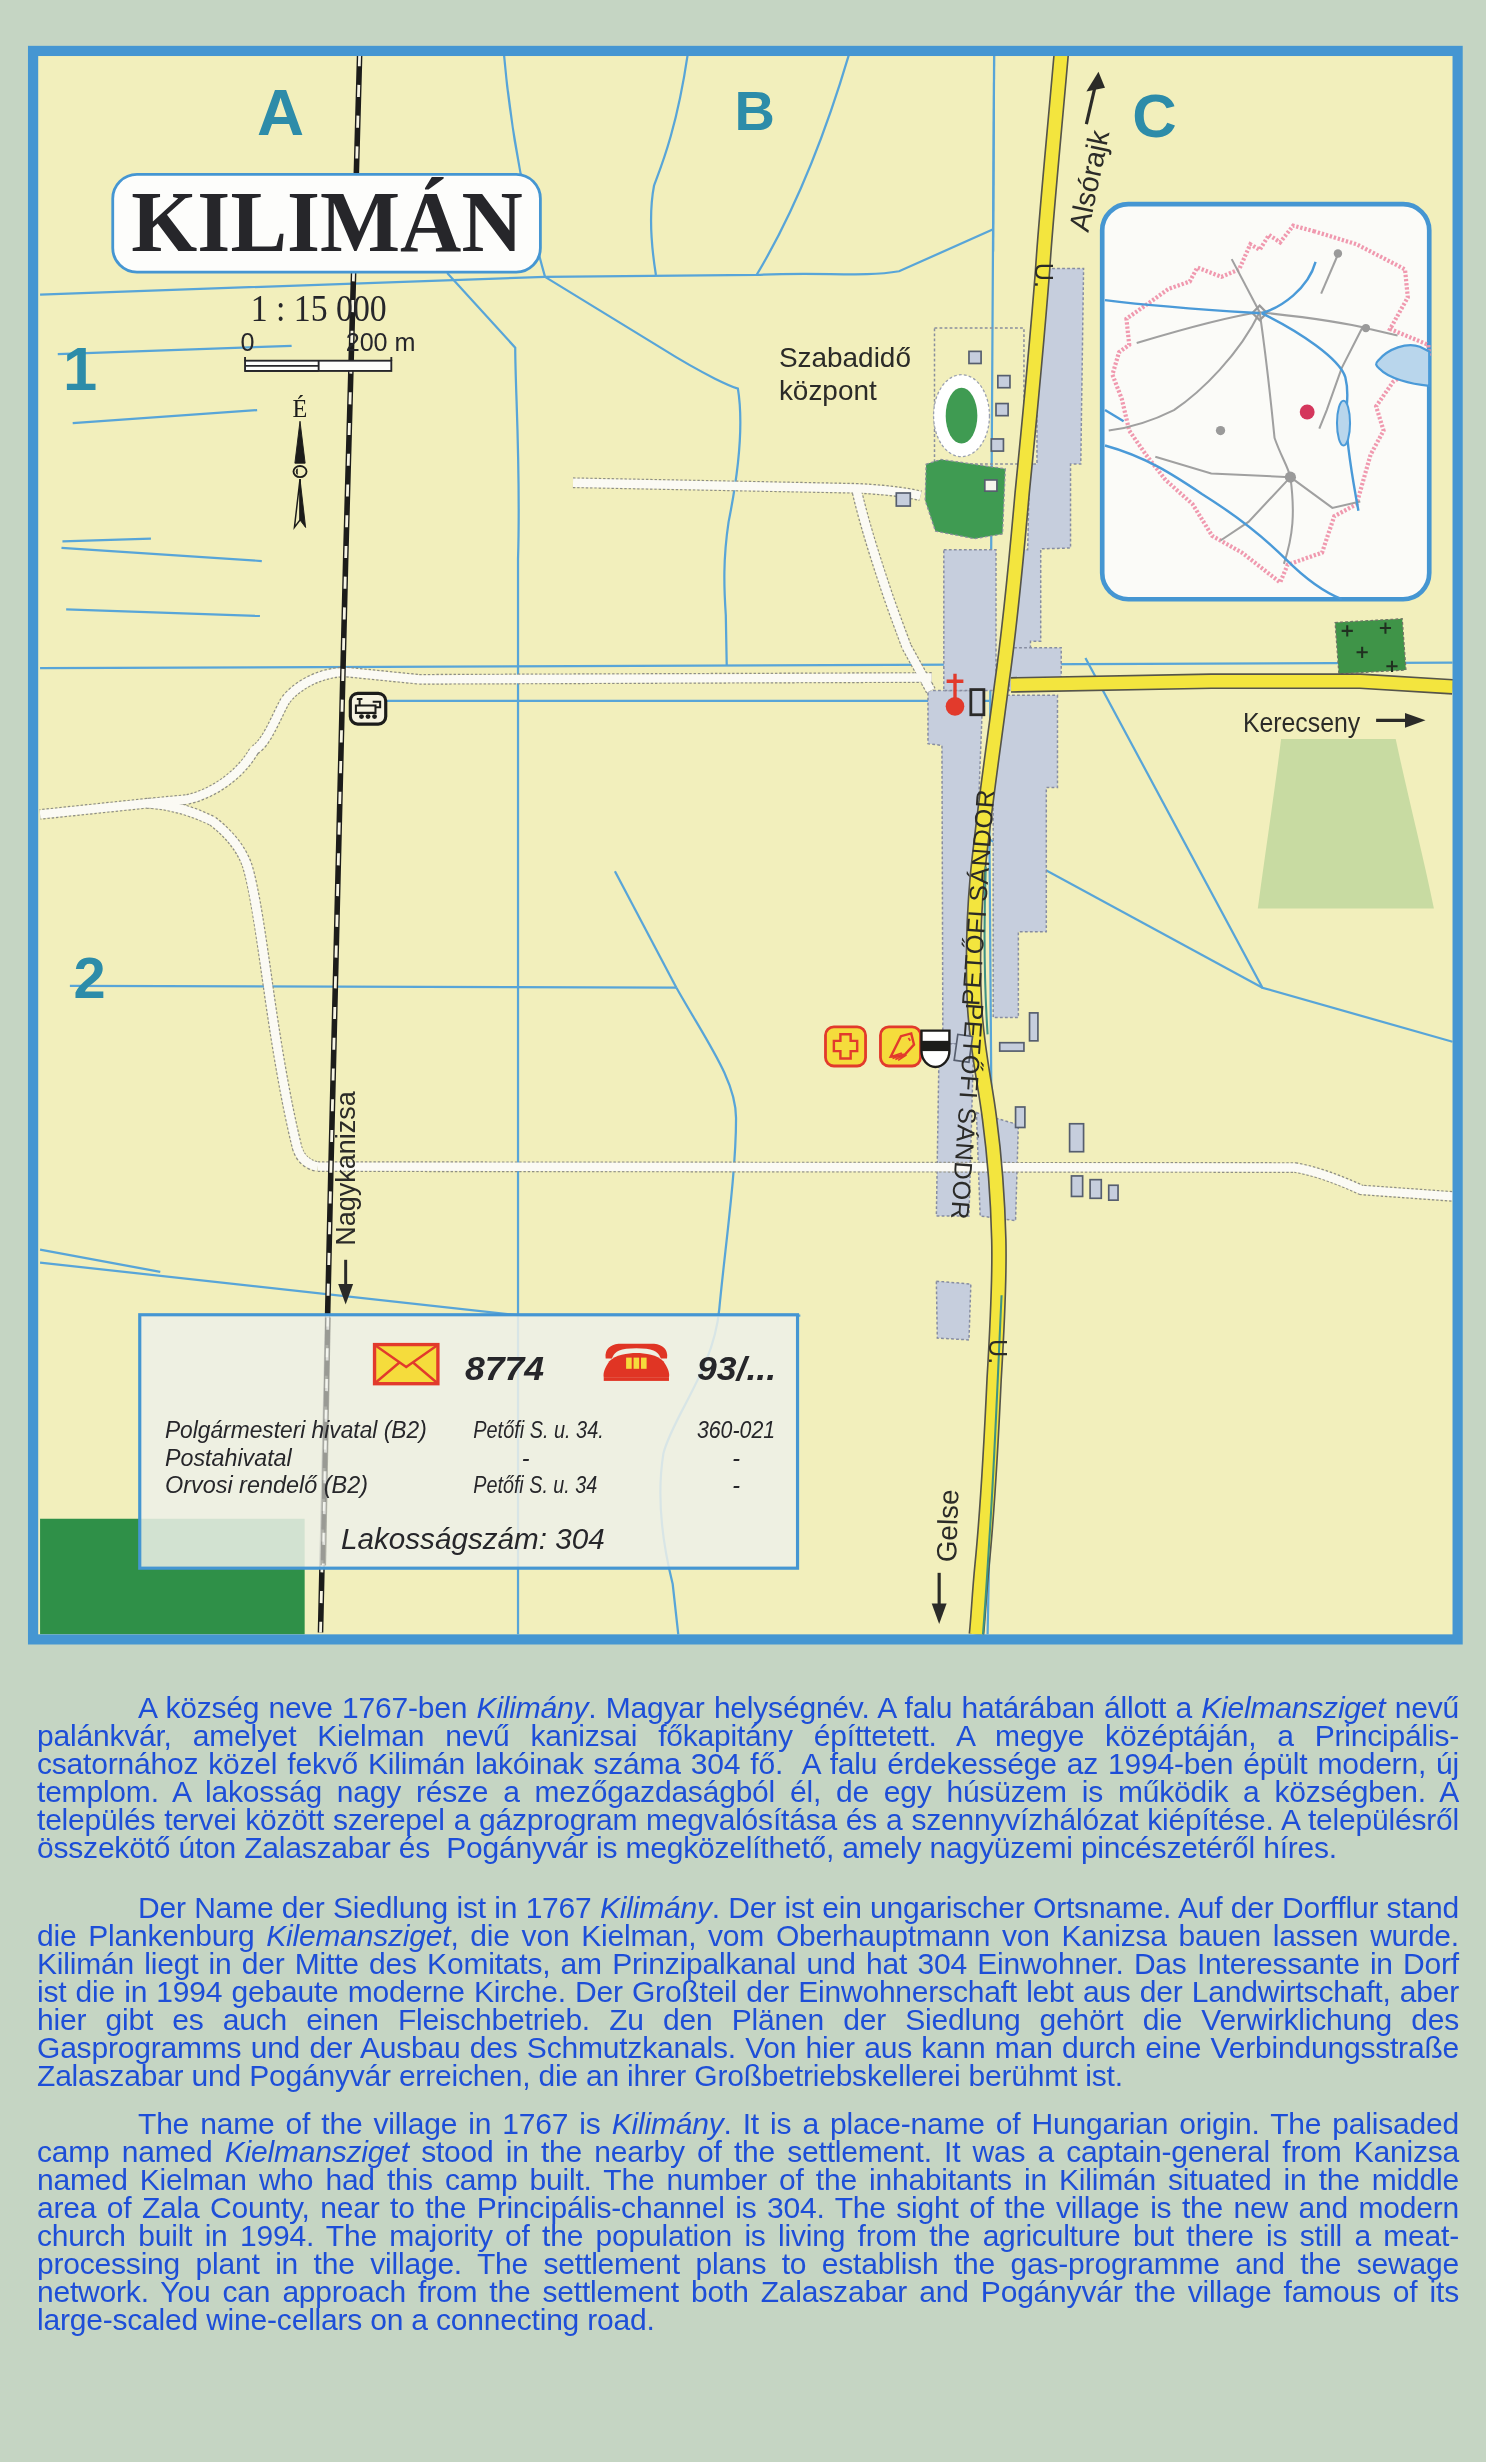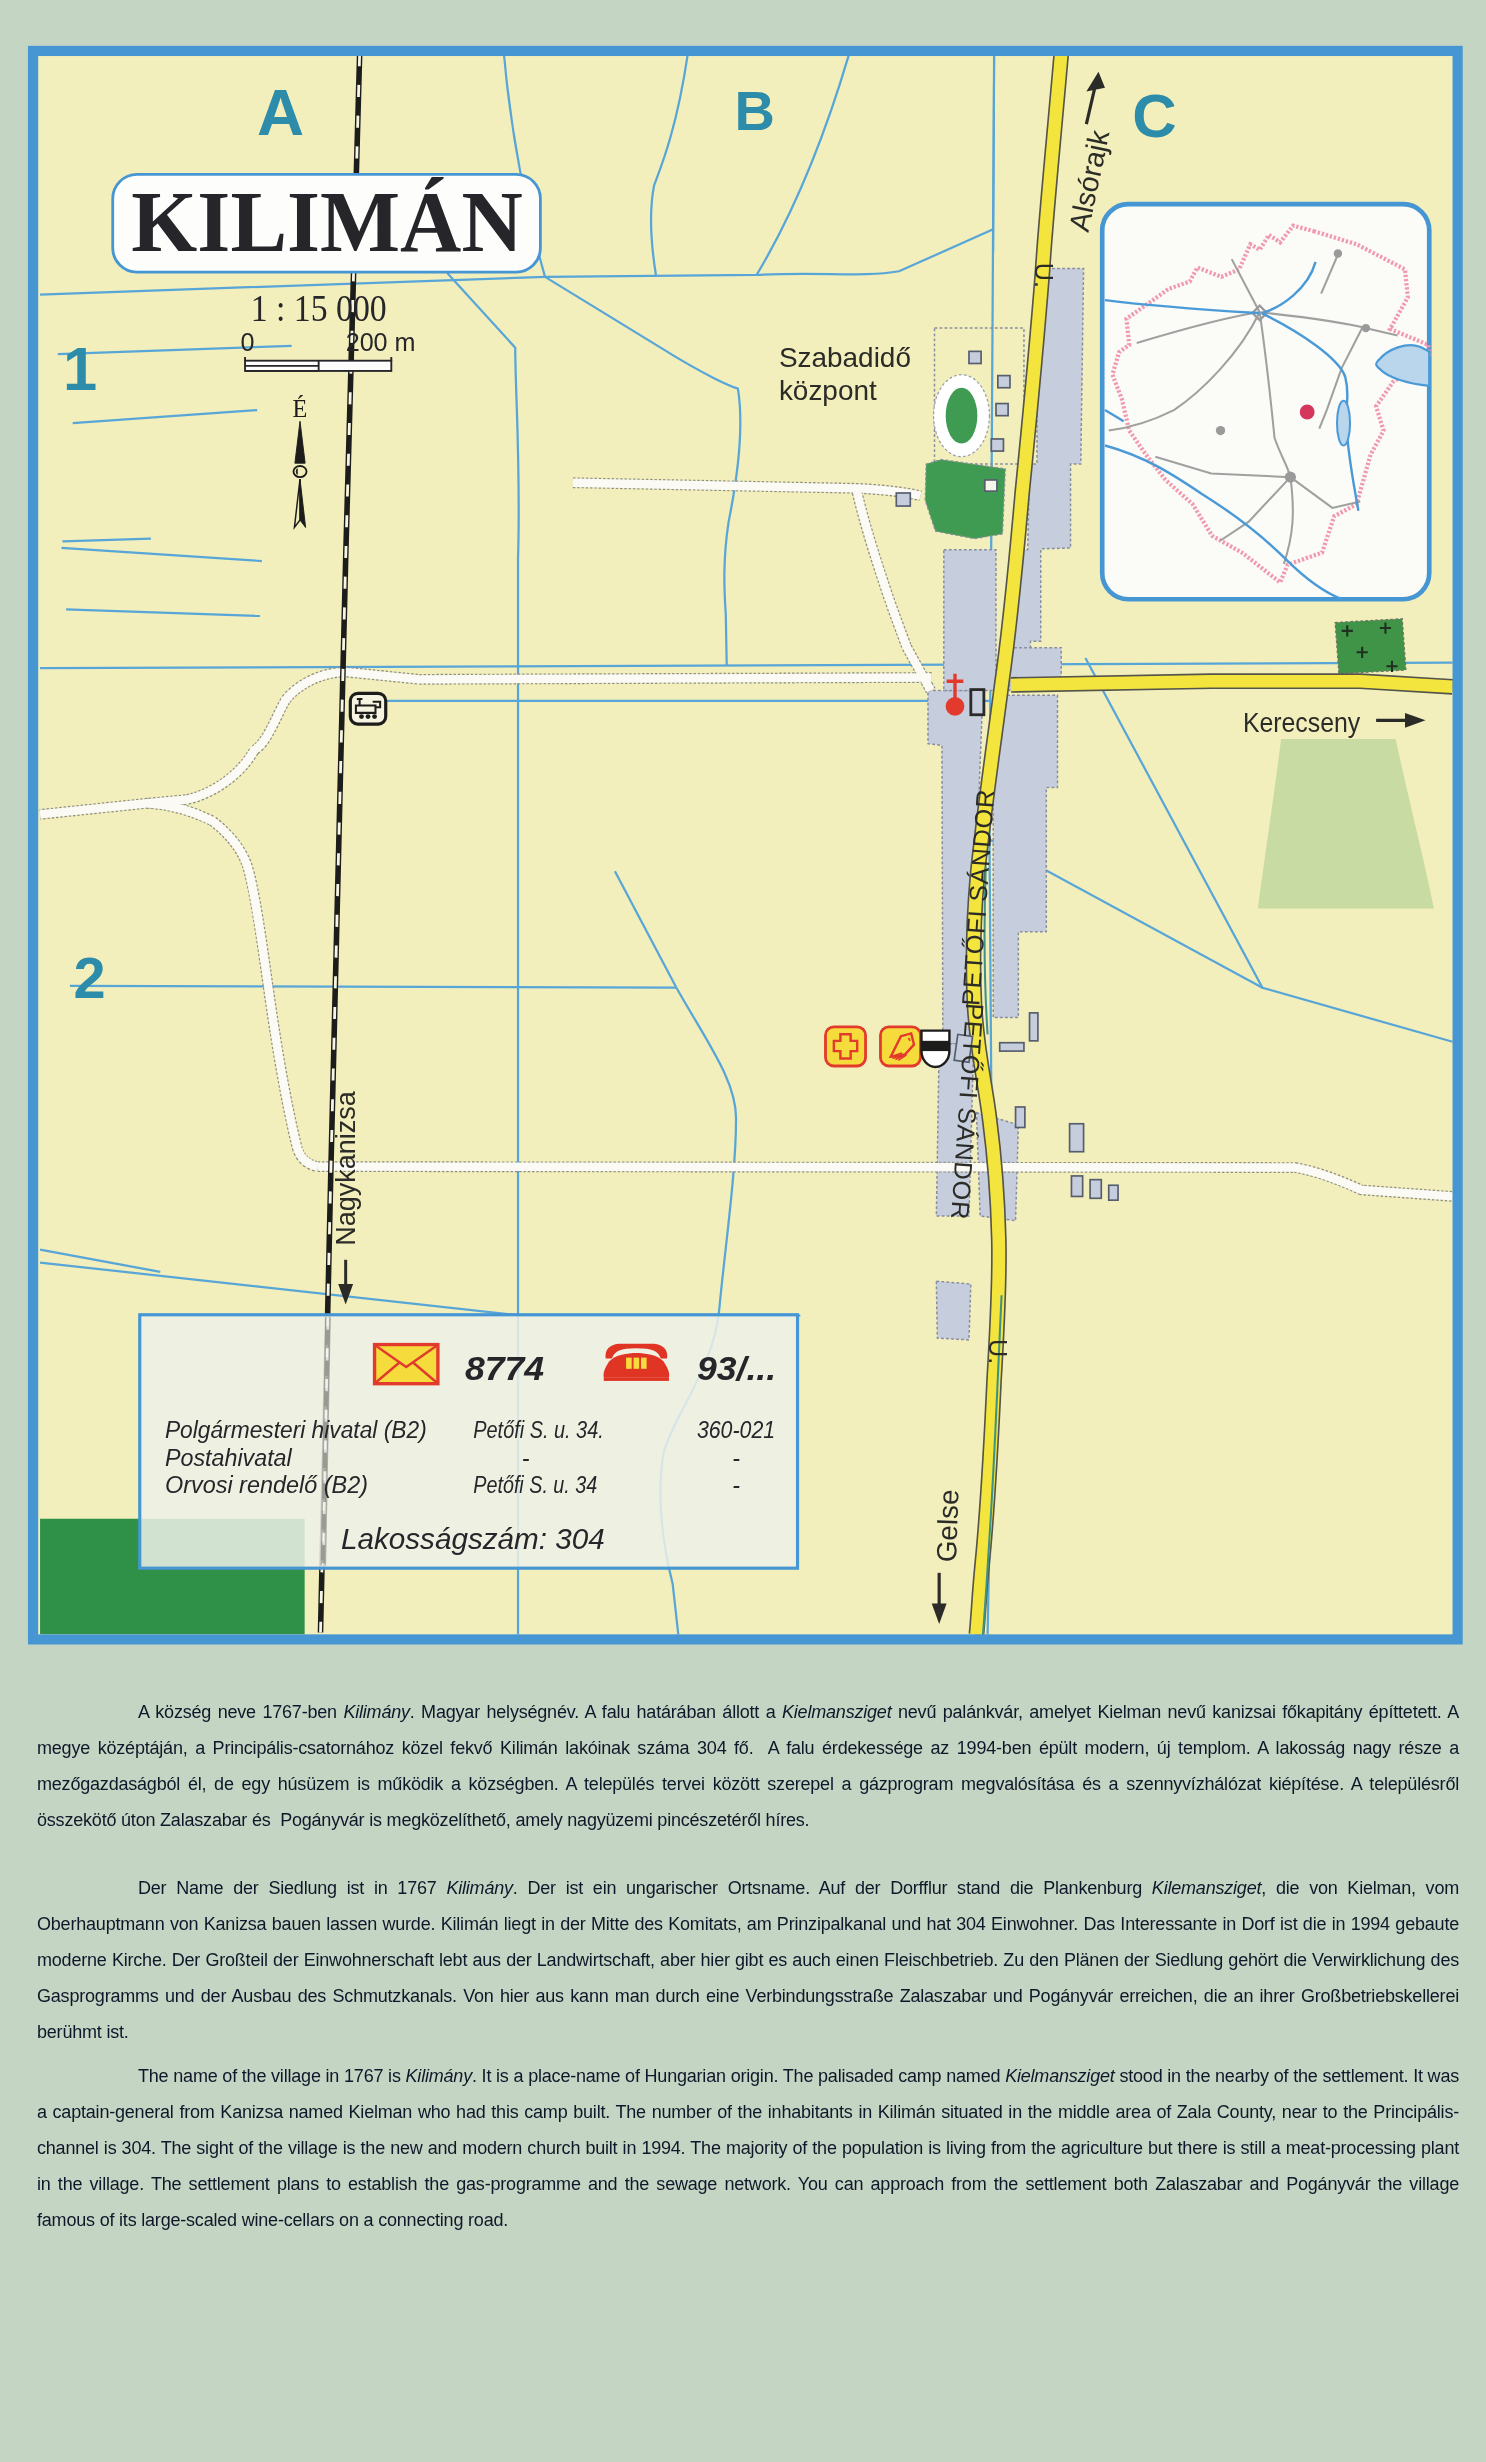--- a/index.html
+++ b/index.html
@@ -1,19 +1,19 @@
 <!DOCTYPE html>
 <html style="font-size:15px"><head>
 <meta charset="utf-8">
 <style>
 html,body{margin:0;padding:0}
 .page{position:relative;width:1487px;height:2462px;background:#c5d5c3;font-family:"Liberation Sans",sans-serif;overflow:hidden}
-.txt{position:absolute;left:37px;width:1422px;color:#0f172a;font-size:18px;line-height:36px;text-align:justify;letter-spacing:-0.2px}
+.txt{position:absolute;left:37px;width:1422px;color:#1d4ed8;font-size:30px;line-height:28px;text-align:justify;letter-spacing:-0.2px}
 .txt p{margin:0 0 32px 0;text-indent:101px}
-.txt p:nth-child(2){margin-bottom:8px}
+.txt p:nth-child(2){margin-bottom:20px}
 svg{position:absolute;top:0;left:0}
 svg text{font-family:"Liberation Sans",sans-serif}
 .ser{font-family:"Liberation Serif",serif}
 </style>
 </head>
 <body>
 <div class="page">
 
 <svg width="1487" height="1668" viewBox="0 0 1596 1790">
 

